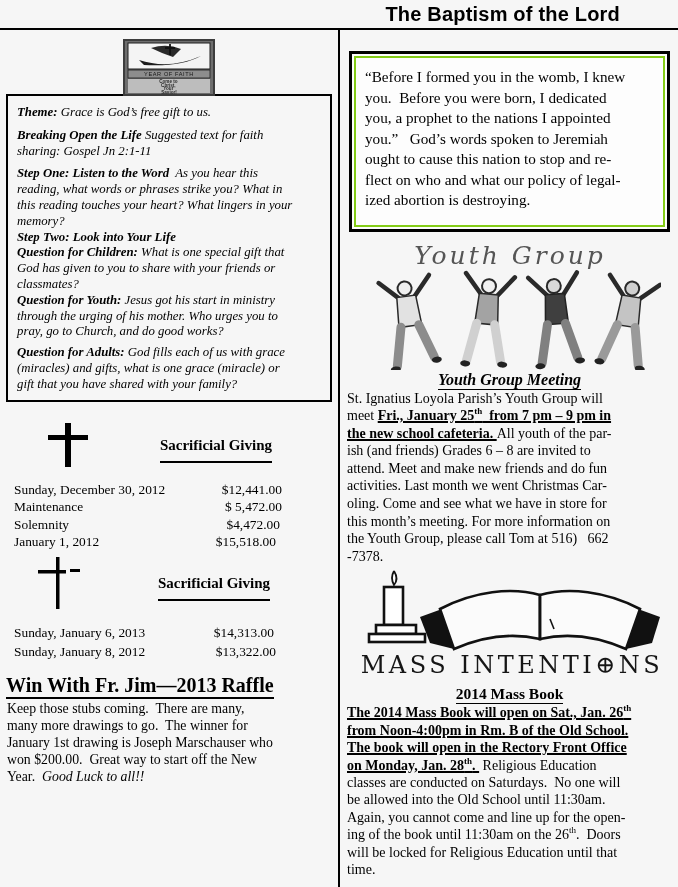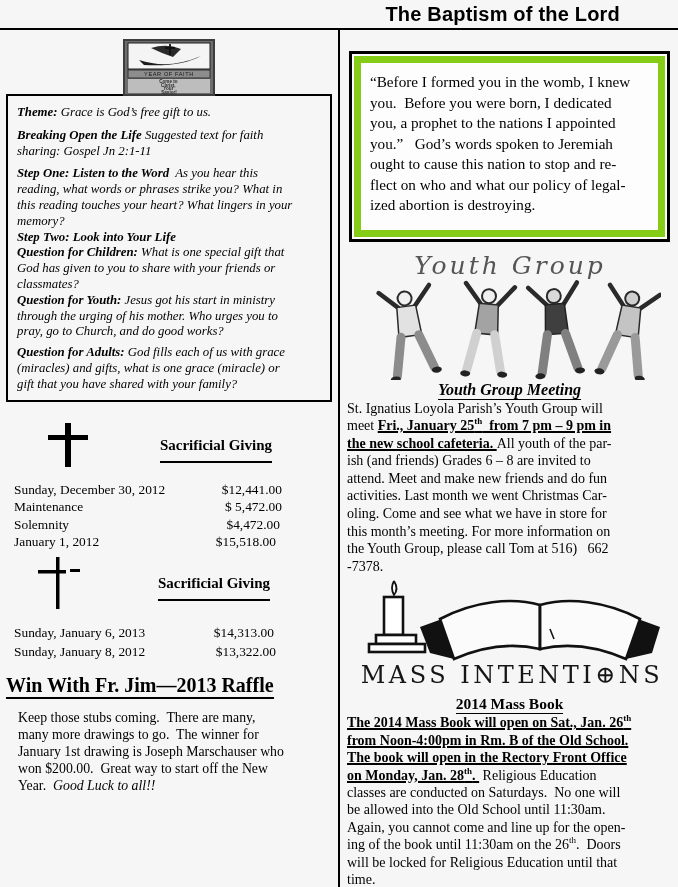--- a/index.html
+++ b/index.html
@@ -28,25 +28,25 @@
   .giv-tr{display:flex;justify-content:space-between;line-height:17.5px;}
   .giv2 .giv-tr{line-height:19.5px;}
   .giv-amount{white-space:pre;}
   .raffle-btn{width:236px;height:38px;margin:44px auto 0 58px;background:linear-gradient(#e3e3e3,#cccccc);
       border:2px solid;border-color:#f0f0f0 #5a5a5a #474747 #9b9b9b;outline:1px solid #7d7d7d;
       display:flex;align-items:center;justify-content:center;}
   .raffle-btn span{font-family:"Liberation Sans",sans-serif;font-weight:bold;font-size:26px;
       color:#6f6f6f;transform:scale(.82,1.02);white-space:nowrap;}
   .win-heading{margin:12px 0 3px;font-size:20px;font-weight:bold;}
   .win-heading span{border-bottom:2px solid #000;padding-bottom:1px;}
-  .raffle-para{font-size:13.8px;line-height:17px;white-space:pre-wrap;margin:12px;}
+  .raffle-para{font-size:13.8px;line-height:17px;white-space:pre-wrap;margin:1px;}
 
   
   .quote-box{border:3px solid #000;margin:21px 2px 0;padding:2px;background:#fdfdfd;}
-  .quote-inner{border:7px solid #84cc16;padding:9px 9px 14px;font-size:15.2px;line-height:20.5px;white-space:pre-wrap;}
+  .quote-inner{border:2px solid #84cc16;padding:9px 9px 14px;font-size:15.2px;line-height:20.5px;white-space:pre-wrap;}
   .youth-img{display:block;margin:8px auto 0;}
   .youth-heading{text-align:center;font-size:16px;font-weight:bold;font-style:italic;margin:1px 0;}
   .youth-heading span{border-bottom:1.5px solid #000;padding-bottom:1px;}
   .body-para{font-size:14px;line-height:17.6px;white-space:pre-wrap;margin:0;}
   .mass-para{line-height:17.4px;}
   .bu{font-weight:bold;text-decoration:underline;text-decoration-thickness:1.5px;}
   sup{font-size:9px;line-height:0;}
   .mass-img{display:block;margin:2px auto 0;}
   .mass-heading{text-align:center;font-size:15.5px;font-weight:bold;margin:4px 0 1px;}
   .mass-heading span{border-bottom:1.5px solid #000;padding-bottom:1px;}

